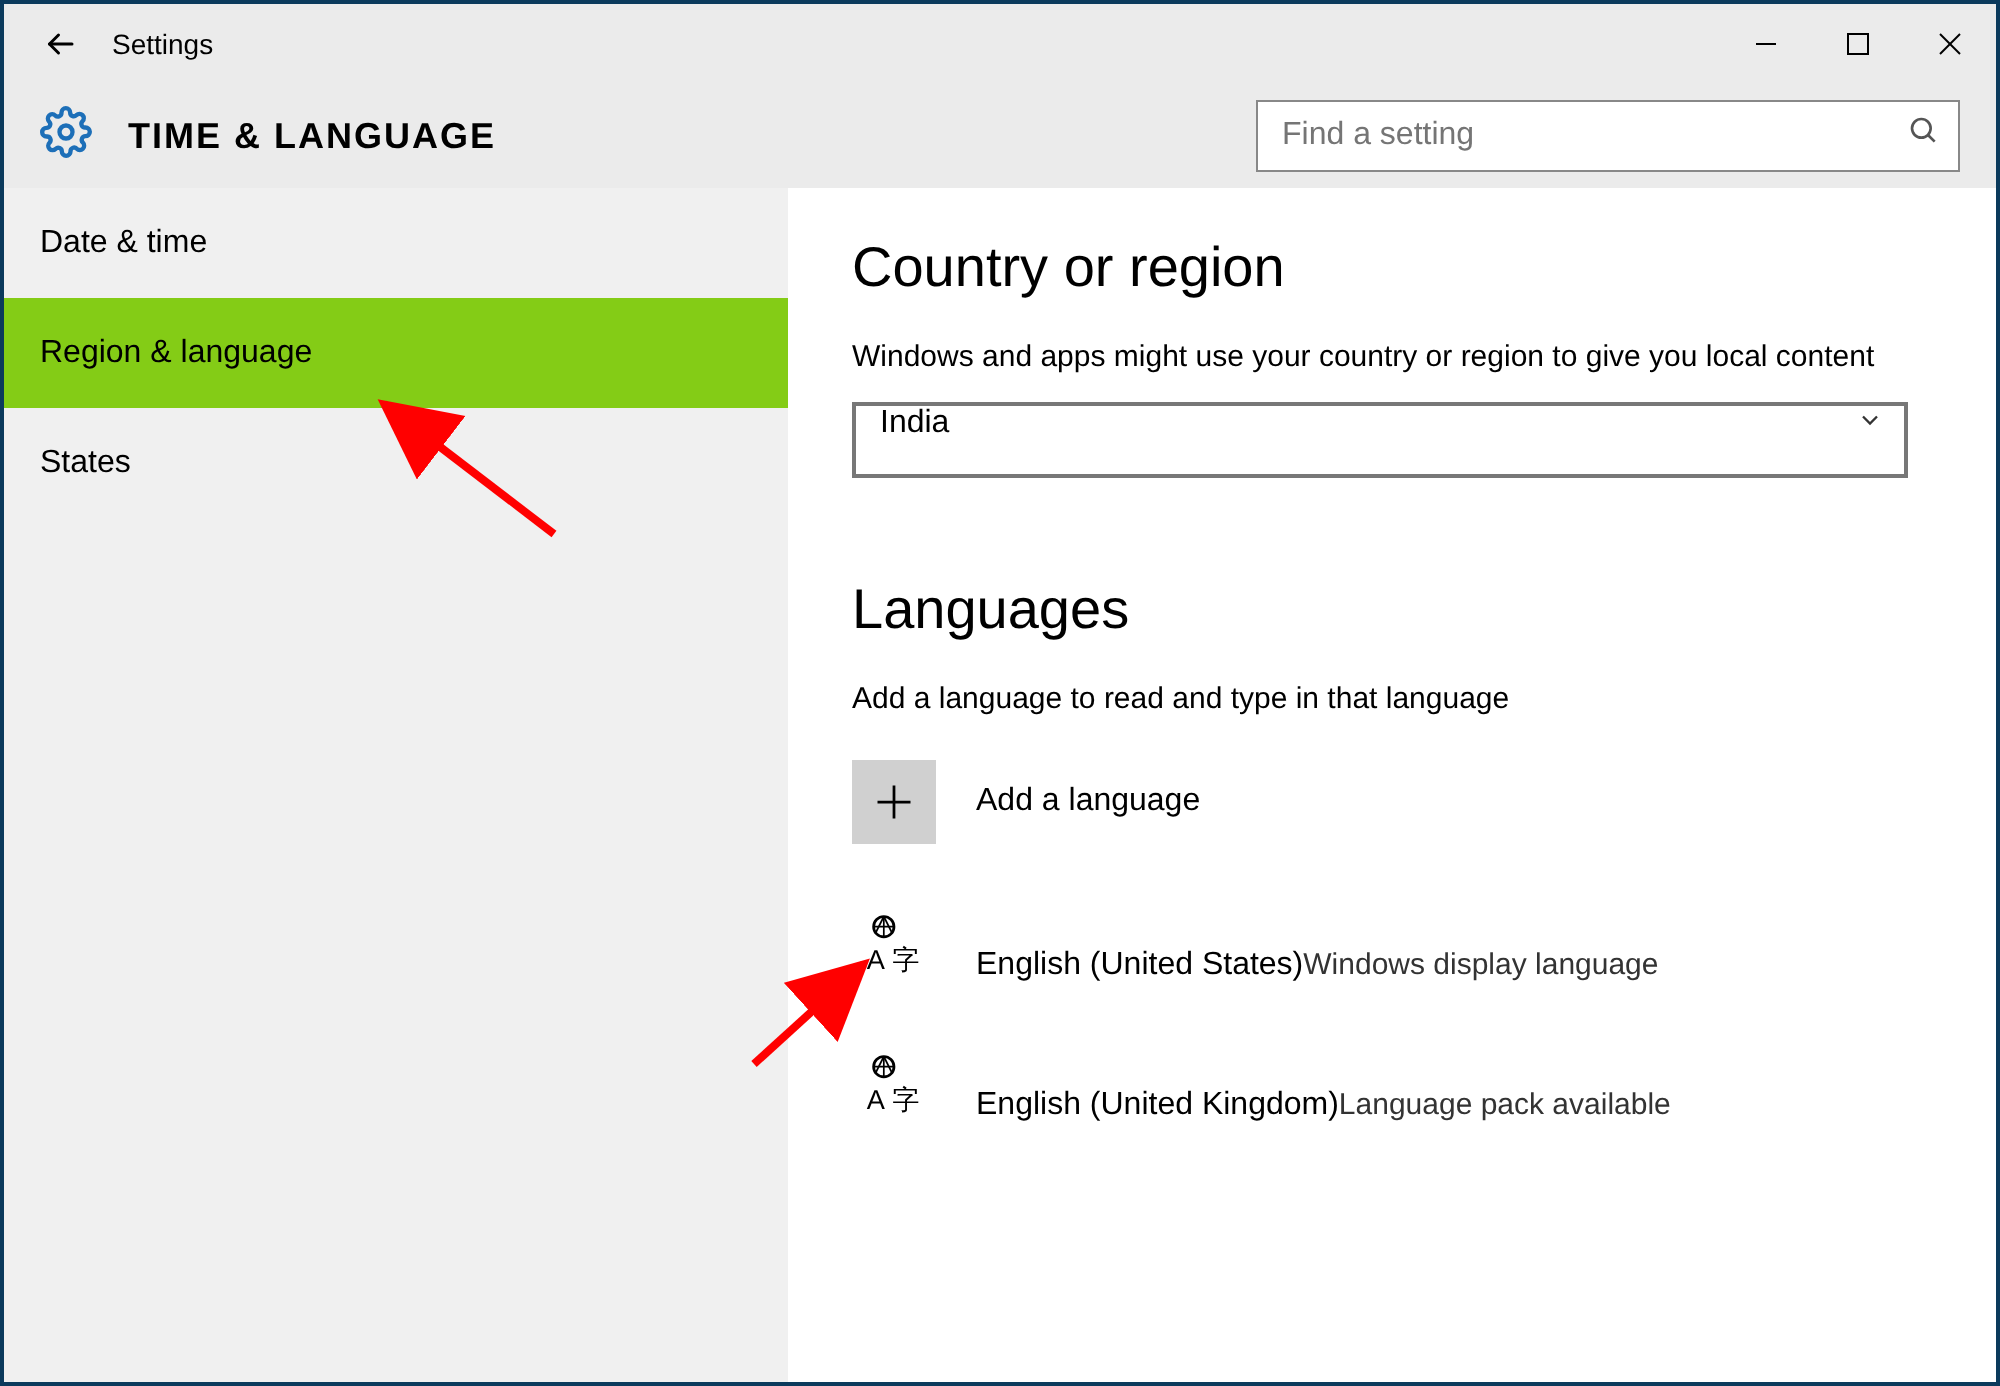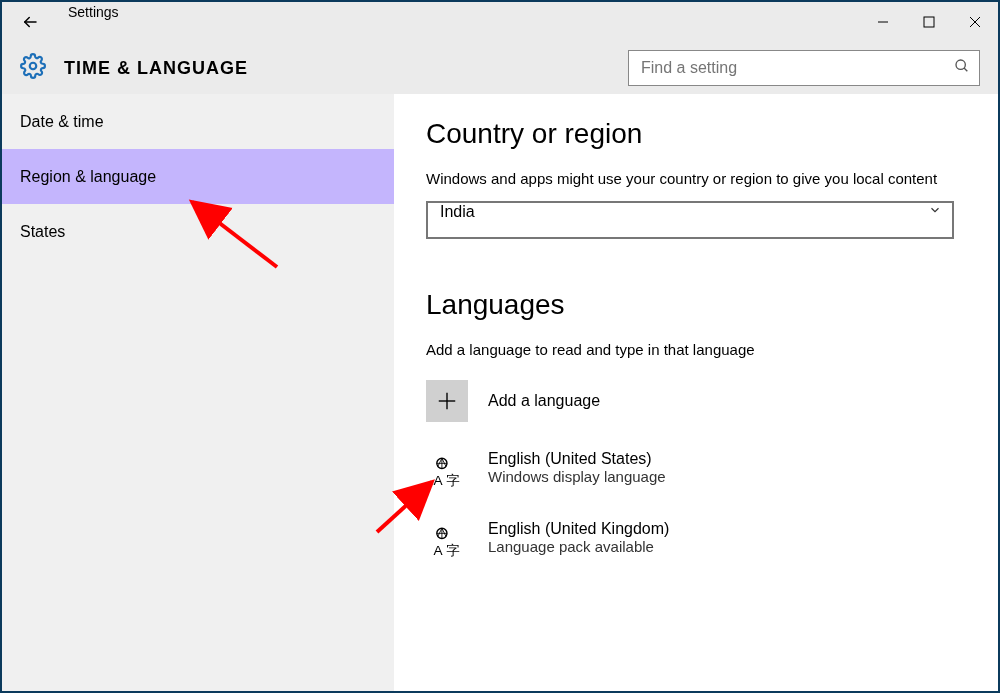--- a/index.html
+++ b/index.html
@@ -13,21 +13,21 @@
     overflow: hidden;
   }
   .titlebar {
     height: 40px;
     background: #ebebeb;
     display: flex;
     align-items: center;
     justify-content: space-between;
     padding: 0 0 0 10px;
   }
-  .titlebar-left { display: flex; gap: 12px; }
+  .titlebar-left { display: flex; align-items: center; gap: 0; }
   .back-btn { width: 36px; height: 36px; display:flex; align-items:center; justify-content:center; cursor:pointer; }
   .window-title { font-size: 14px; color: #000; margin-left: 8px; }
   .window-controls { display:flex; }
   .ctrl-btn { width:46px; height:40px; display:flex; align-items:center; justify-content:center; cursor:pointer; }
 
   .headerbar {
     height: 52px;
     background: #ebebeb;
     display:flex;
     align-items:center;
@@ -39,36 +39,36 @@
   .search-wrap { position:relative; width:352px; }
   .search-input {
     width:100%; height:36px; border:1px solid #888; background:#fff;
     font-size:16px; color:#666; padding: 0 56px 0 12px; outline:none;
   }
   .search-icon { position:absolute; right:10px; top:50%; transform:translateY(-50%); }
 
   .body-area { display:flex; height: calc(100% - 92px); }
   .sidebar { width: 392px; background:#f0f0f0; display:flex; flex-direction:column; }
   .side-item { height:55px; display:flex; align-items:center; padding-left:18px; font-size:16px; color:#000; cursor:pointer; }
-  .side-item.selected { background:#c4b5fd; }
+  .side-item.selected { background:#84cc16; }
 
   .content { flex:1; background:#fff; padding: 24px 18px 0 32px; overflow:auto; }
   .section-title { font-size:28px; font-weight:400; color:#000; margin-bottom:18px; }
   .section-desc { font-size:15px; color:#000; margin-bottom:12px; line-height:1.4; }
   .combo { width:528px; height:38px; border:2px solid #777; display:flex; justify-content:space-between; padding:0 10px 0 12px; cursor:pointer; }
   .combo-text { font-size:16px; color:#000; }
 
   .lang-section { margin-top:50px; }
   .add-row { display:flex; align-items:center; gap:20px; margin-top:20px; cursor:pointer; }
   .plus-box { width:42px; height:42px; background:#d0d0d0; display:flex; align-items:center; justify-content:center; }
   .add-label { font-size:16px; }
 
   .lang-item { display:flex; align-items:flex-start; gap:20px; margin-top:28px; cursor:pointer; }
   .lang-icon { width:42px; height:42px; display:flex; align-items:center; justify-content:center; }
-  .lang-texts { display:flex; flex-direction:column; }
+  .lang-texts { display:flex; flex-direction:row;margin-top:24px; }
   .lang-name { font-size:16px; }
   .lang-sub { font-size:15px; color:#333; }
 
   
   svg.overlay { position:absolute; left:0; top:0; width:100%; height:100%; pointer-events:none; }
 </style>
 </head>
 <body>
 
 <div class="window">

